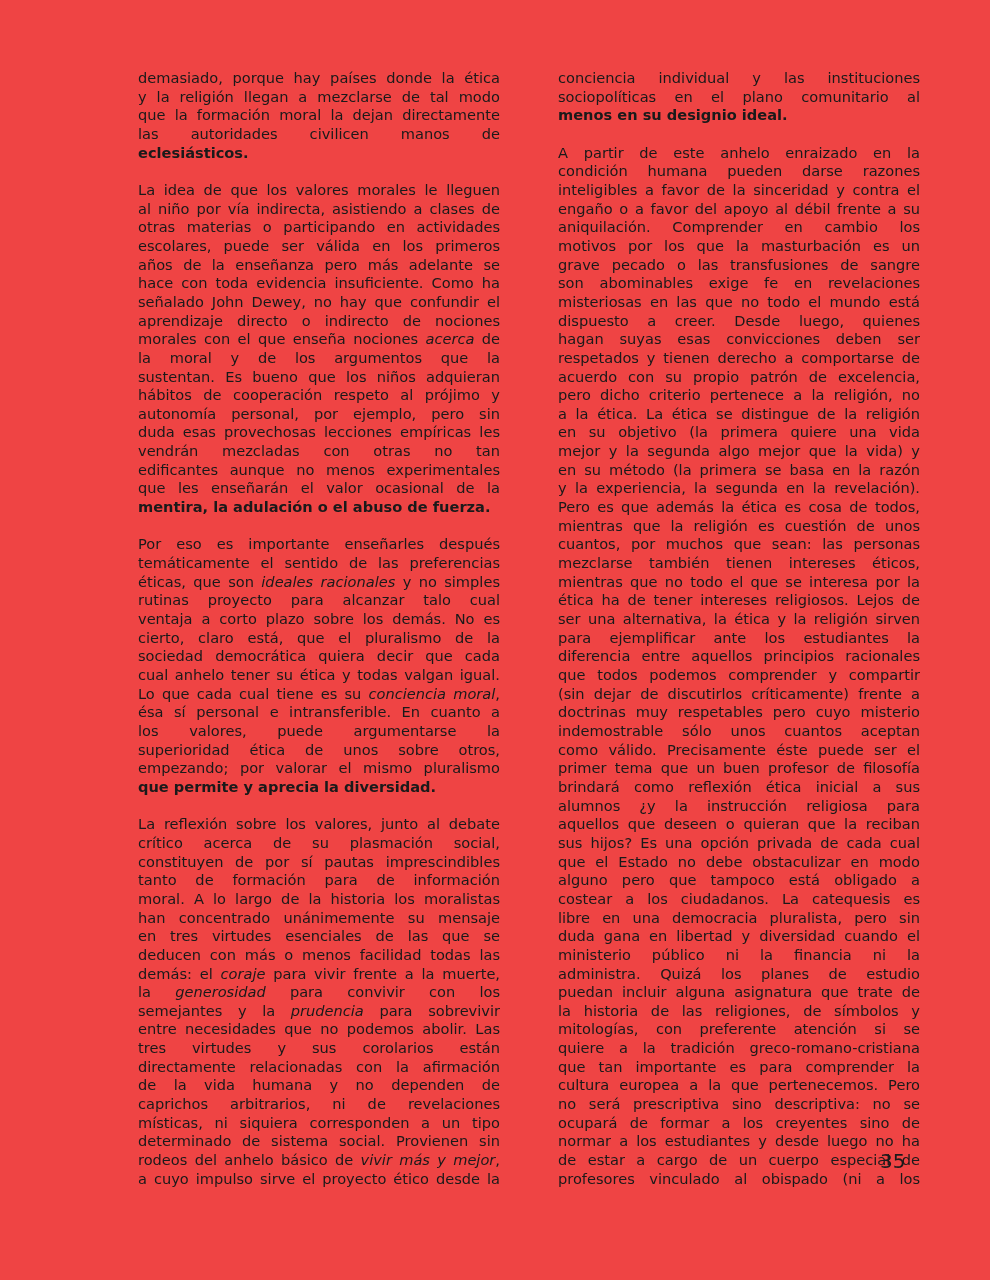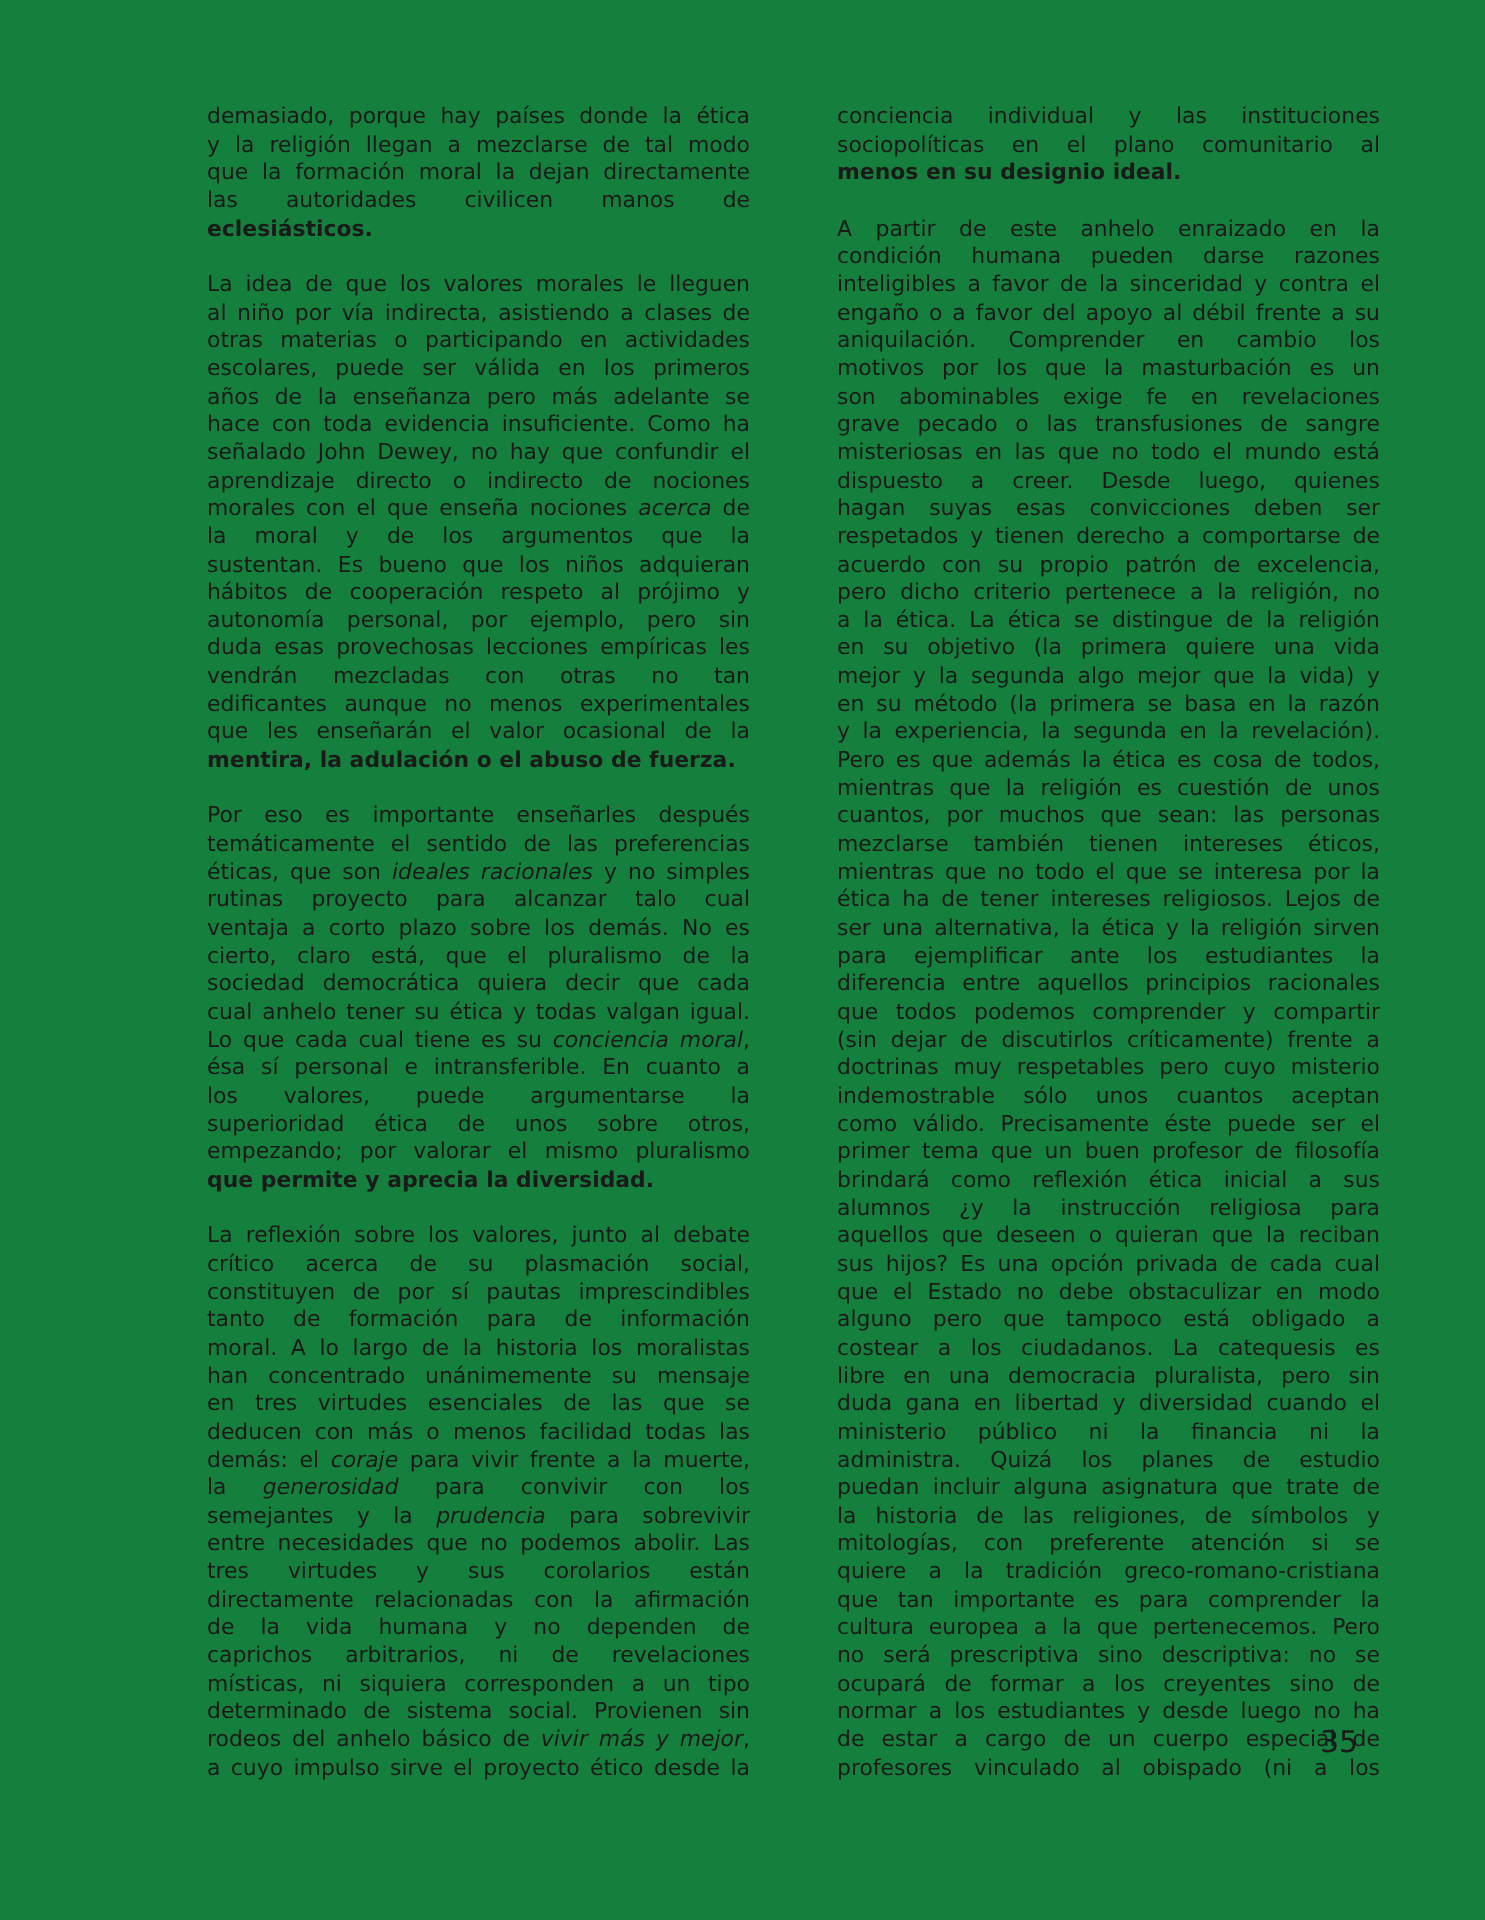--- a/index.html
+++ b/index.html
@@ -1,17 +1,17 @@
 <!DOCTYPE html>
 <html><head>
 <meta charset="utf-8">
 <style>
   html, body { margin:0; padding:0; background:#ffffff; }
   body { width:990px; height:1280px; position:relative; overflow:hidden; }
-  .page { position:absolute; left:0; top:0; width:990px; height:1280px; background:#15803d; }
+  .page { position:absolute; left:0; top:0; width:990px; height:1280px; background:#ef4444; }
   .col {
     position:absolute; top:69px; width:362px;
     font-family:"DejaVu Sans", sans-serif;
     font-size:14.6px; line-height:18.66px; color:#1a1a1a;
   }
   .col-left { left:138px; }
   .col-right { left:558px; }
   .line { display:block; white-space:nowrap; text-align:justify; text-align-last:justify; height:18.66px; }
   .line.last { text-align-last:left;font-weight:bold; }
   .gap { display:block; height:18.66px; }
@@ -102,22 +102,22 @@
         <span class="line last">menos en su designio ideal.</span>
       </div>
       <span class="gap"></span>
       <div>
         <span class="line">A partir de este anhelo enraizado en la</span>
         <span class="line">condición humana pueden darse razones</span>
         <span class="line">inteligibles a favor de la sinceridad y contra el</span>
         <span class="line">engaño o a favor del apoyo al débil frente a su</span>
         <span class="line">aniquilación. Comprender en cambio los</span>
         <span class="line">motivos por los que la masturbación es un</span>
+        <span class="line">grave pecado o las transfusiones de sangre</span>
         <span class="line">son abominables exige fe en revelaciones</span>
-        <span class="line">grave pecado o las transfusiones de sangre</span>
         <span class="line">misteriosas en las que no todo el mundo está</span>
         <span class="line">dispuesto a creer. Desde luego, quienes</span>
         <span class="line">hagan suyas esas convicciones deben ser</span>
         <span class="line">respetados y tienen derecho a comportarse de</span>
         <span class="line">acuerdo con su propio patrón de excelencia,</span>
         <span class="line">pero dicho criterio pertenece a la religión, no</span>
         <span class="line">a la ética. La ética se distingue de la religión</span>
         <span class="line">en su objetivo (la primera quiere una vida</span>
         <span class="line">mejor y la segunda algo mejor que la vida) y</span>
         <span class="line">en su método (la primera se basa en la razón</span>

